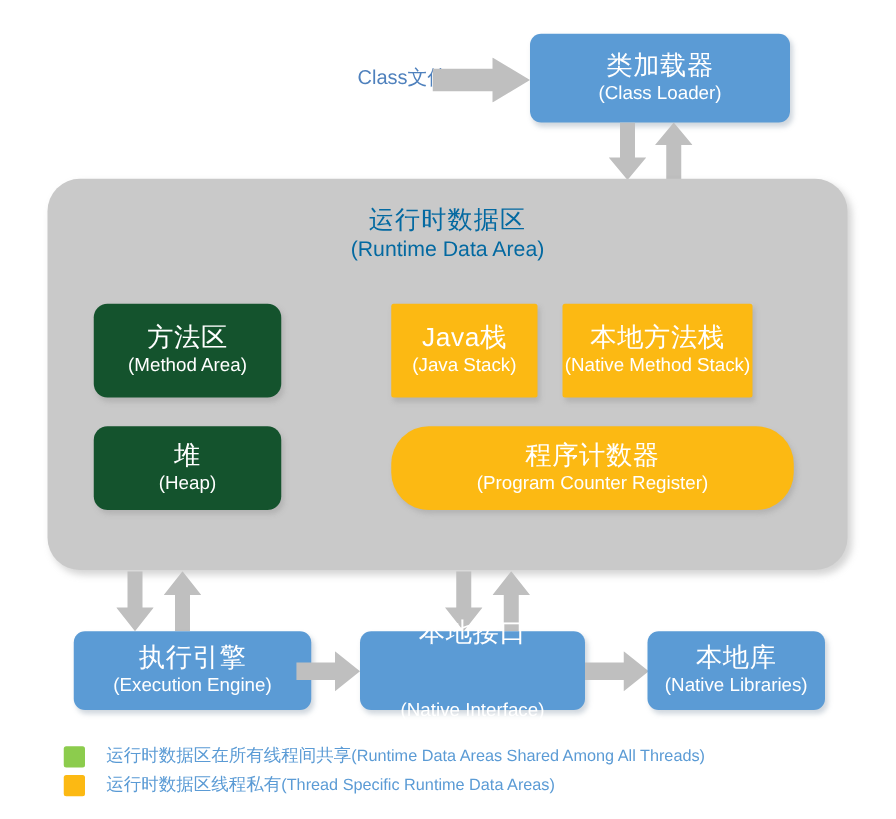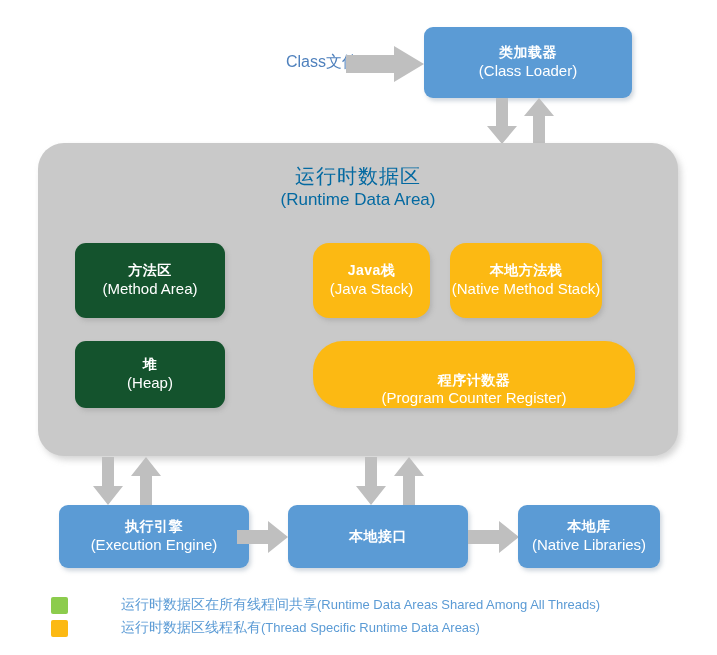--- a/index.html
+++ b/index.html
@@ -24,46 +24,44 @@
     display: flex;
     flex-direction: column;
     align-items: center;
     justify-content: center;
     text-align: center;
     color: #ffffff;
     line-height: 1.25;
     box-sizing: border-box;
   }
   .box .cn {
-    font-size: 14px;
+    font-size: 21px;
     letter-spacing: 0.5px;
-    font-weight: bold;
   }
   .box .en {
     font-size: 15px;
   }
 
   .blue {
     background: #5b9bd5;
     border-radius: 9px;
     box-shadow: 2px 3px 4px rgba(120,140,160,0.35);
   }
   .green {
     background: #14532d;
     border-radius: 11px;
     box-shadow: 2px 3px 4px rgba(140,140,140,0.35);
   }
   .orange {
     background: #fcb913;
-    border-radius: 16px;
+    border-radius: 2px;
     box-shadow: 2px 3px 4px rgba(140,140,140,0.35);
   }
   .orange.pill {
     border-radius: 30px;
-    justify-content: flex-end;
   }
 
   
   #runtime-area {
     position: absolute;
     left: 38px;
     top: 143px;
     width: 640px;
     height: 313px;
     background: #c9c9c9;
@@ -102,21 +100,20 @@
   #legend {
     position: absolute;
     left: 51px;
     top: 596px;
     width: 620px;
   }
   .legend-row {
     display: flex;
     align-items: flex-end;
     margin-bottom: 5px;
-    gap: 36px;
   }
   .legend-swatch {
     width: 17px;
     height: 17px;
     border-radius: 2px;
     margin-right: 17px;
     flex: 0 0 auto;
   }
   .legend-swatch.green { background: #8ccc4d; box-shadow: none; border-radius:2px; }
   .legend-swatch.orange { background: #fcb913; box-shadow: none; border-radius:2px; }
@@ -219,20 +216,21 @@
   </div>
 
   <div class="arrow" style="left:237px; top:521px;">
     <svg width="51" height="32" viewBox="0 0 51 32">
       <polygon points="0,9 31,9 31,0 51,16 31,32 31,23 0,23" fill="#bfbfbf"></polygon>
     </svg>
   </div>
 
   <div class="box blue" style="left:288px; top:505px; width:180px; height:63px;gap:40px;">
     <span class="cn">本地接口</span>
+    <span class="en">(Native Interface)</span>
   </div>
 
   <div class="arrow" style="left:468px; top:521px;">
     <svg width="51" height="32" viewBox="0 0 51 32">
       <polygon points="0,9 31,9 31,0 51,16 31,32 31,23 0,23" fill="#bfbfbf"></polygon>
     </svg>
   </div>
 
   <div class="box blue" style="left:518px; top:505px; width:142px; height:63px;">
     <span class="cn">本地库</span>

